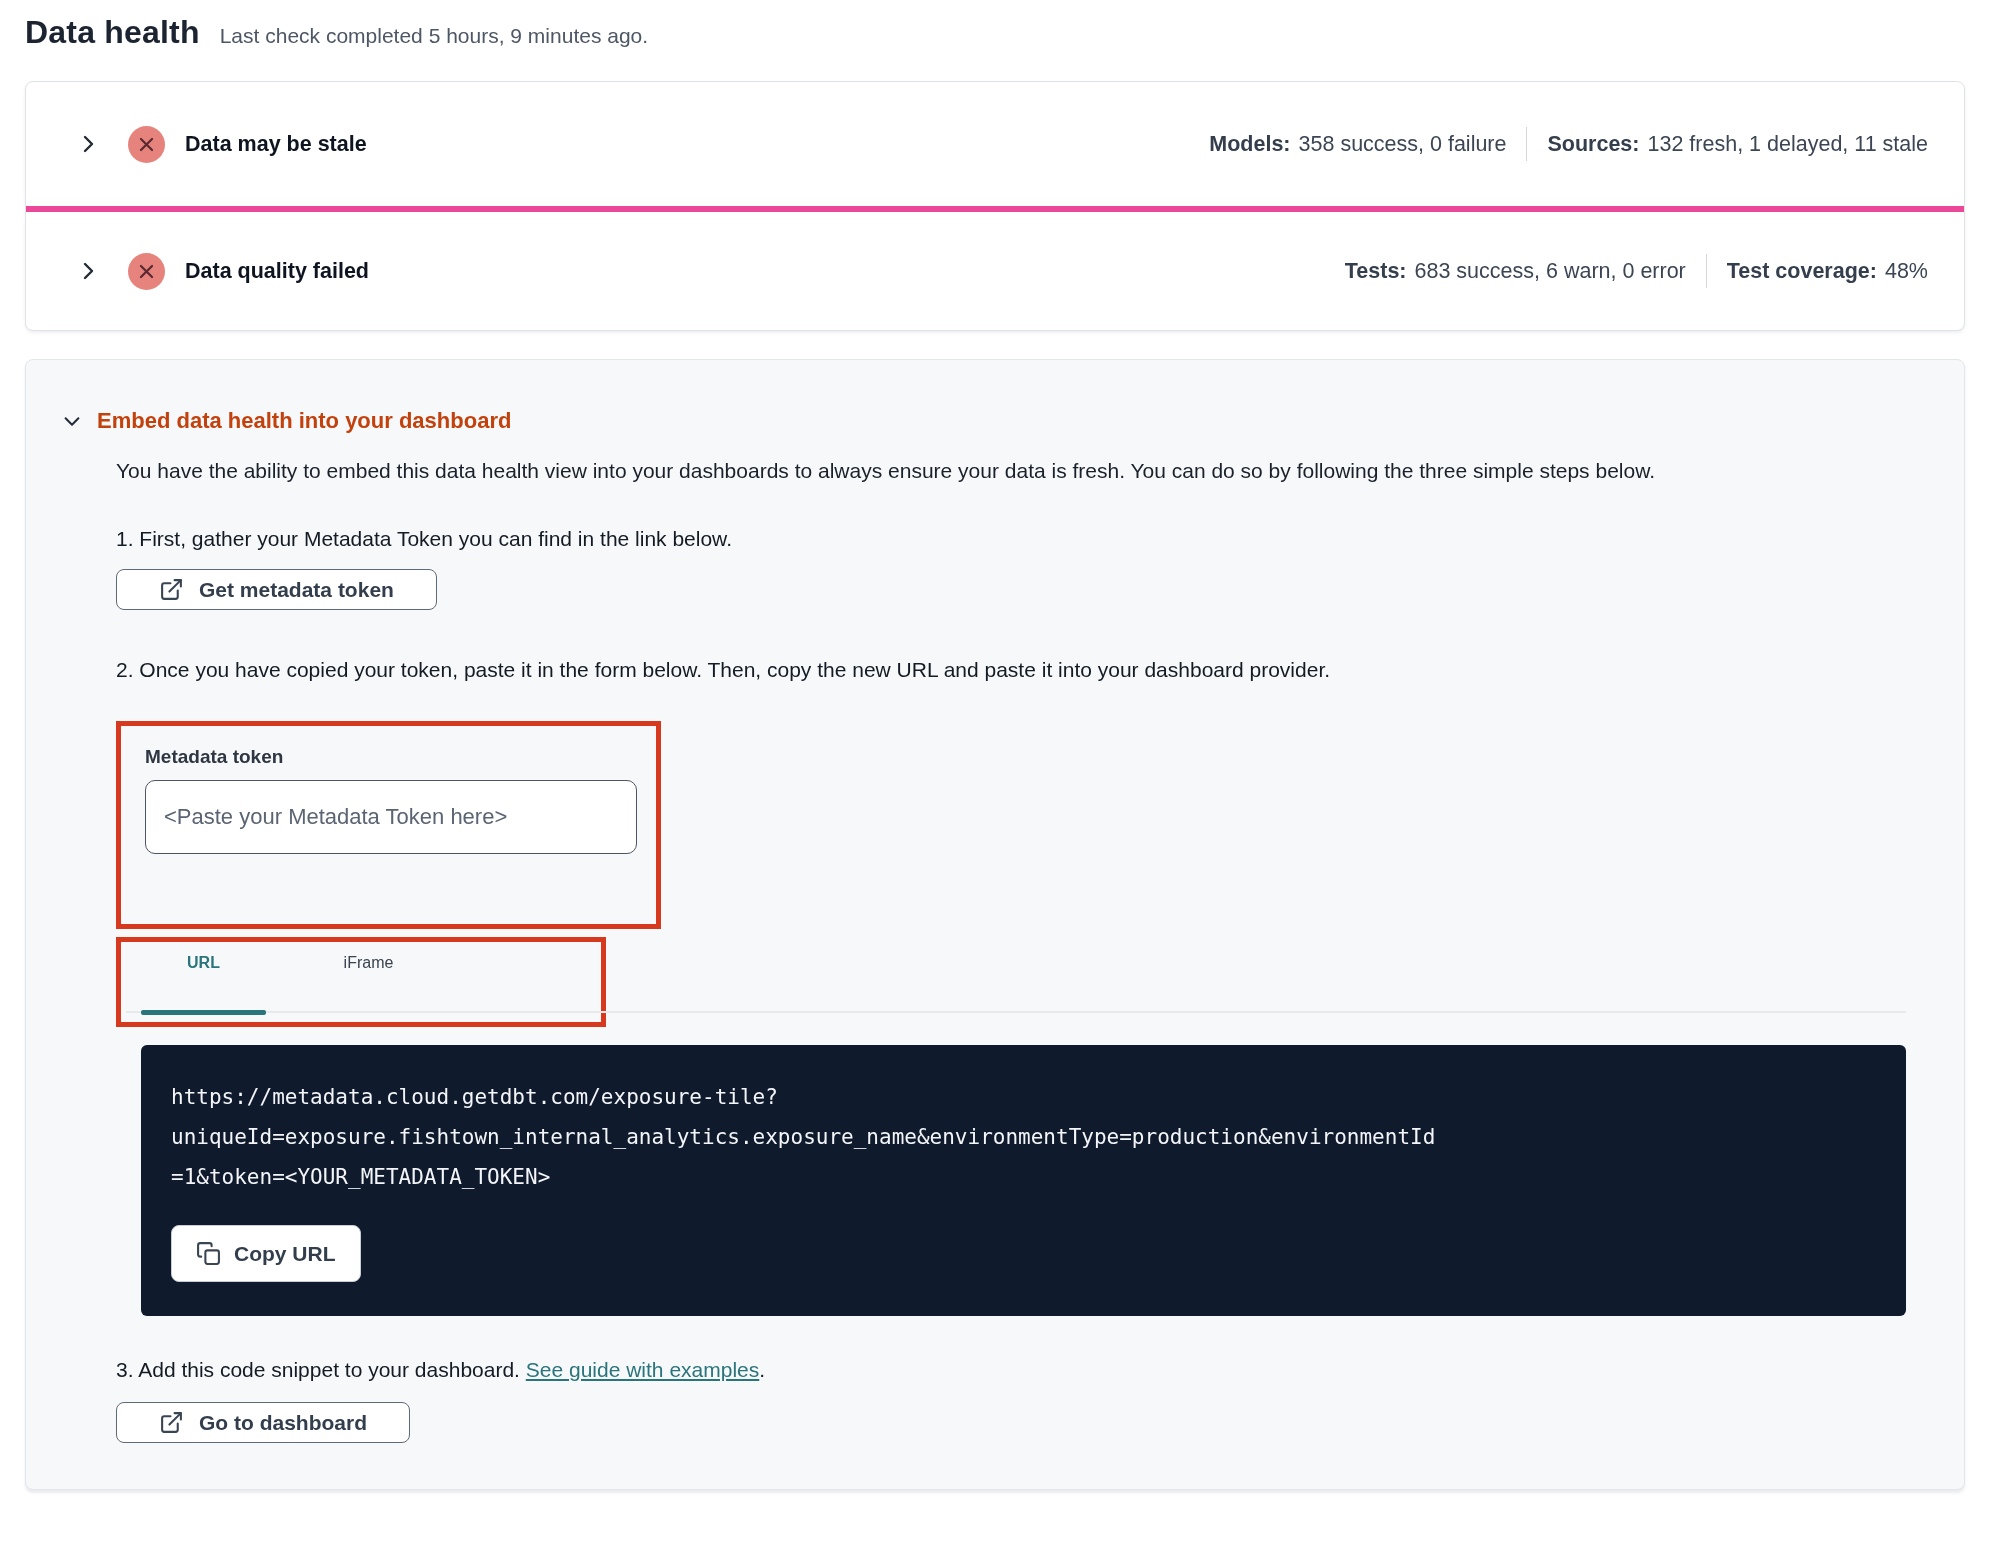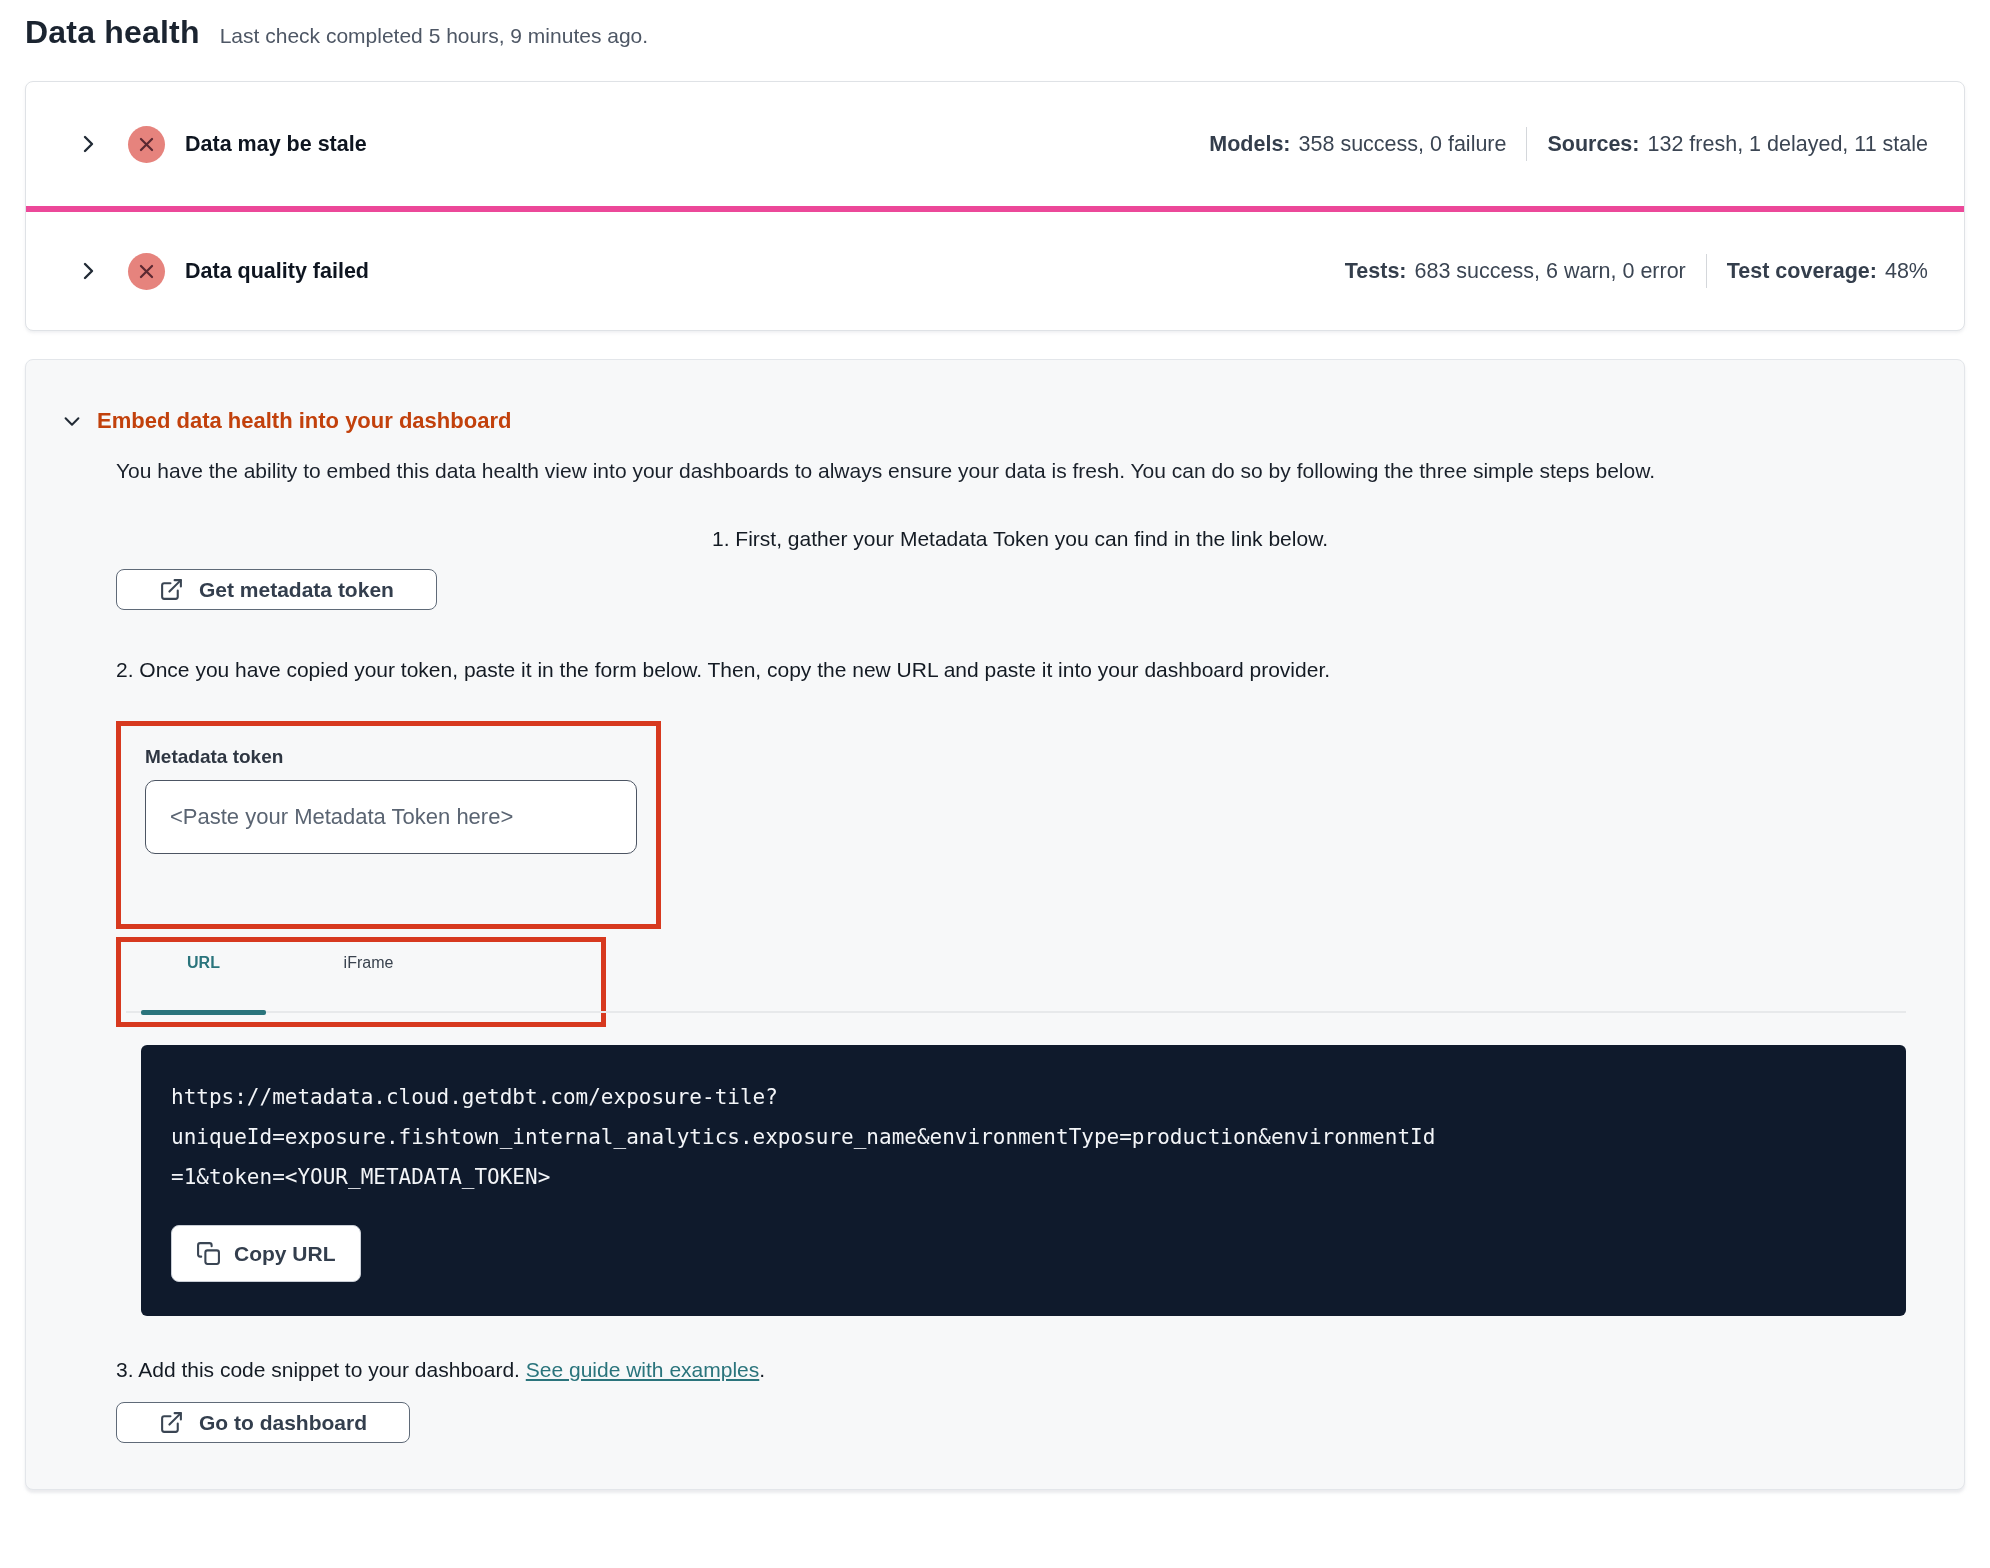--- a/index.html
+++ b/index.html
@@ -28,38 +28,38 @@
 
   
   .embed-card { margin-top:28px; background:#f7f8f9; border:1px solid #e3e6ea; border-radius:8px;
     padding:48px 40px 46px 35px; box-shadow:0 3px 3px rgba(185,190,200,.3); }
   .embed-header { display:flex; align-items:center; gap:14px; cursor:pointer; }
   .embed-header .chev { width:22px; height:22px; }
   .embed-title { font-size:22px; font-weight:700; color:#c2410c; }
   .embed-body { margin-left:55px; }
   .embed-desc { margin-top:16px; font-size:21px; line-height:41px; color:#1a212b; max-width:1760px; }
   .step-text { font-size:21px; color:#141b24; }
-  .step-1 { margin-top:36px;text-align:center; }
+  .step-1 { margin-top:36px; }
   .step-2 { margin-top:48px; }
   .step-3 { margin-top:42px; }
   .guide-link { color:var(--teal,#2a747c); text-decoration:underline; cursor:pointer; }
 
   .btn { display:inline-flex; align-items:center; gap:15px; height:41px; padding:0 42px;
     background:#fff; border:1.6px solid #5f6a78; border-radius:8px; font-size:21px; font-weight:700;
     color:#333e4d; cursor:pointer; font-family:"Liberation Sans",sans-serif; }
   .btn svg { width:25px; height:25px; color:#3a4553; }
   .btn-step1 { margin-top:18px; }
   .btn-step3 { margin-top:20px; }
 
   
   .annot { border:5px solid var(--annot-red,#d7391f); }
   .token-annot { margin-top:39px; width:545px; height:208px; padding:20px 24px 0 24px; }
   .token-label { font-size:19px; font-weight:700; color:#2e3642; }
   .token-input { margin-top:12px; width:492px; height:74px; border:1.6px solid #4c5563; border-radius:10px;
-    background:#fff; padding:0 24px; font-size:22px; color:#2c3542; font-family:"Liberation Sans",sans-serif; }
+    background:#fff; padding:0 18px; font-size:22px; color:#2c3542; font-family:"Liberation Sans",sans-serif; }
   .token-input::placeholder { color:#5a6472; opacity:1; }
 
   .tabs-area { position:relative; margin-top:8px; height:90px; width:1790px; }
   .tabs-annot { position:absolute; left:0; top:0; width:490px; height:90px; }
   .tabs-baseline { position:absolute; left:10px; right:0; bottom:14px; height:2px; background:#e7e9eb; }
   .tab { position:absolute; top:17px; font-size:16px; cursor:pointer; }
   .tab-url { left:25px; width:125px; text-align:center; color:var(--teal,#2a747c); font-weight:700; }
   .tab-iframe { left:190px; width:125px; text-align:center; color:#39424e; font-weight:500; }
   .tab-underline { position:absolute; left:25px; bottom:12px; width:125px; height:5px;
     background:var(--teal,#2a747c); border-radius:2px; }

